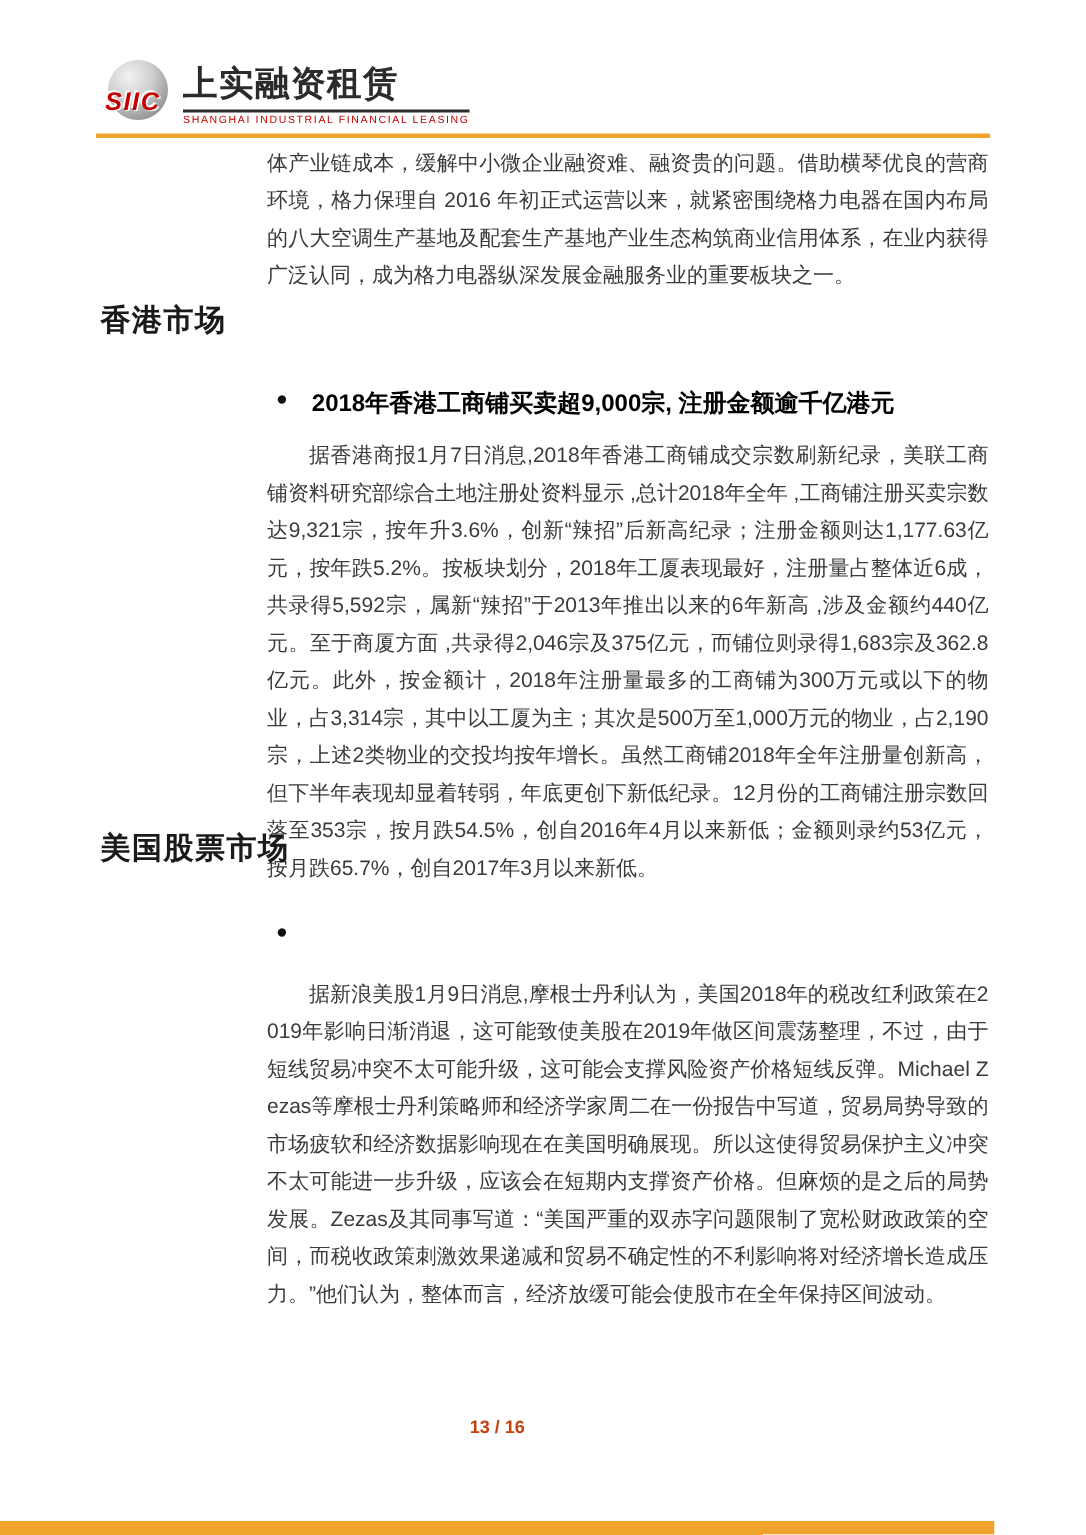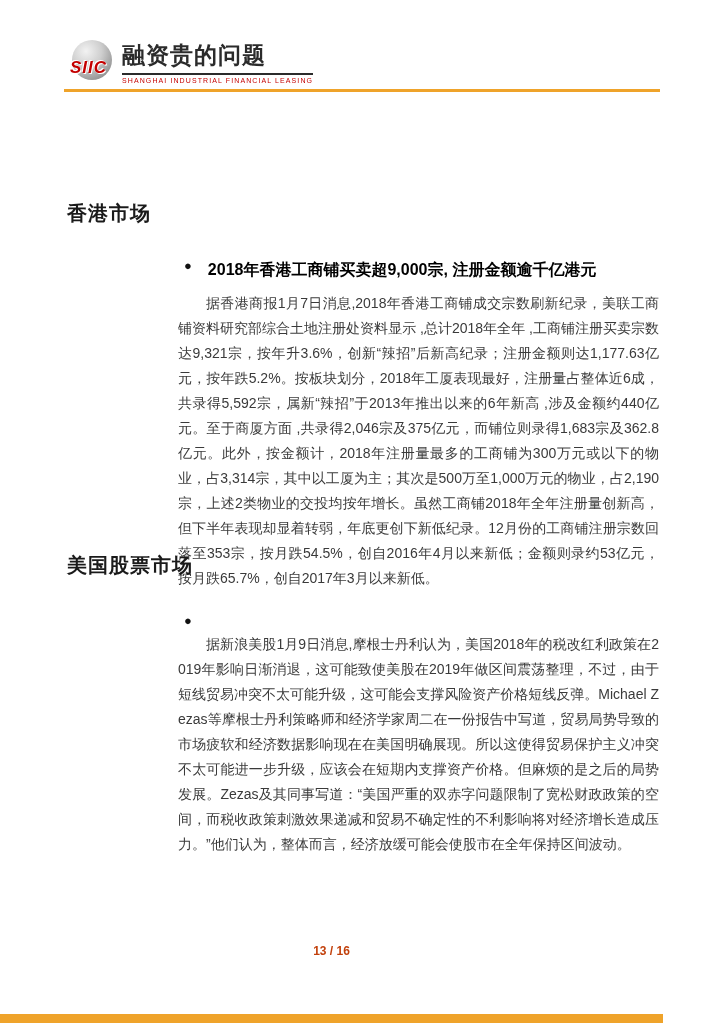--- a/index.html
+++ b/index.html
@@ -146,40 +146,41 @@
 </head>
 <body>
 
 <div class="page">
 
   <div class="logo">
     <div class="logo-sphere">
       <span class="logo-siic">SIIC</span>
     </div>
     <div class="logo-text">
-      <span class="logo-cn">融资贵的问题</span>
+      <span class="logo-cn">上实融资租赁</span>
       <span class="logo-en">SHANGHAI INDUSTRIAL FINANCIAL LEASING</span>
     </div>
   </div>
   <div class="gold-rule"></div>
 
+  <p class="body-par" style="top: 96px;">体产业链成本，缓解中小微企业融资难、融资贵的问题。借助横琴优良的营商环境，格力保理自 2016 年初正式运营以来，就紧密围绕格力电器在国内布局的八大空调生产基地及配套生产基地产业生态构筑商业信用体系，在业内获得广泛认同，成为格力电器纵深发展金融服务业的重要板块之一。</p>
 
   <h2 class="sec-title" style="top: 200px;">香港市场</h2>
 
   <div class="bullet-row" style="top: 254px;">
     <span class="bullet-dot">●</span>
     <h3 class="bullet-headline">2018年香港工商铺买卖超9,000宗, 注册金额逾千亿港元</h3>
   </div>
 
   <p class="body-par indent2" style="top: 291px;">据香港商报1月7日消息,2018年香港工商铺成交宗数刷新纪录，美联工商铺资料研究部综合土地注册处资料显示 ,总计2018年全年 ,工商铺注册买卖宗数达9,321宗，按年升3.6%，创新“辣招”后新高纪录；注册金额则达1,177.63亿元，按年跌5.2%。按板块划分，2018年工厦表现最好，注册量占整体近6成，共录得5,592宗，属新“辣招”于2013年推出以来的6年新高 ,涉及金额约440亿元。至于商厦方面 ,共录得2,046宗及375亿元，而铺位则录得1,683宗及362.8亿元。此外，按金额计，2018年注册量最多的工商铺为300万元或以下的物业，占3,314宗，其中以工厦为主；其次是500万至1,000万元的物业，占2,190宗，上述2类物业的交投均按年增长。虽然工商铺2018年全年注册量创新高，但下半年表现却显着转弱，年底更创下新低纪录。12月份的工商铺注册宗数回落至353宗，按月跌54.5%，创自2016年4月以来新低；金额则录约53亿元，按月跌65.7%，创自2017年3月以来新低。</p>
 
   <h2 class="sec-title" style="top: 552px;">美国股票市场</h2>
 
   <div class="bullet-row" style="top: 609px;">
     <span class="bullet-dot">●</span>
   </div>
 
-  <p class="body-par indent2" style="top: 632px;">据新浪美股1月9日消息,摩根士丹利认为，美国2018年的税改红利政策在2019年影响日渐消退，这可能致使美股在2019年做区间震荡整理，不过，由于短线贸易冲突不太可能升级，这可能会支撑风险资产价格短线反弹。Michael Zezas等摩根士丹利策略师和经济学家周二在一份报告中写道，贸易局势导致的市场疲软和经济数据影响现在在美国明确展现。所以这使得贸易保护主义冲突不太可能进一步升级，应该会在短期内支撑资产价格。但麻烦的是之后的局势发展。Zezas及其同事写道：“美国严重的双赤字问题限制了宽松财政政策的空间，而税收政策刺激效果递减和贸易不确定性的不利影响将对经济增长造成压力。”他们认为，整体而言，经济放缓可能会使股市在全年保持区间波动。</p>
+  <p class="body-par indent2" style="top: 650px;">据新浪美股1月9日消息,摩根士丹利认为，美国2018年的税改红利政策在2019年影响日渐消退，这可能致使美股在2019年做区间震荡整理，不过，由于短线贸易冲突不太可能升级，这可能会支撑风险资产价格短线反弹。Michael Zezas等摩根士丹利策略师和经济学家周二在一份报告中写道，贸易局势导致的市场疲软和经济数据影响现在在美国明确展现。所以这使得贸易保护主义冲突不太可能进一步升级，应该会在短期内支撑资产价格。但麻烦的是之后的局势发展。Zezas及其同事写道：“美国严重的双赤字问题限制了宽松财政政策的空间，而税收政策刺激效果递减和贸易不确定性的不利影响将对经济增长造成压力。”他们认为，整体而言，经济放缓可能会使股市在全年保持区间波动。</p>
 
   <div class="page-number">13 / 16</div>
   <div class="gold-bar"></div>
 
 </div>
 
 </body></html>

